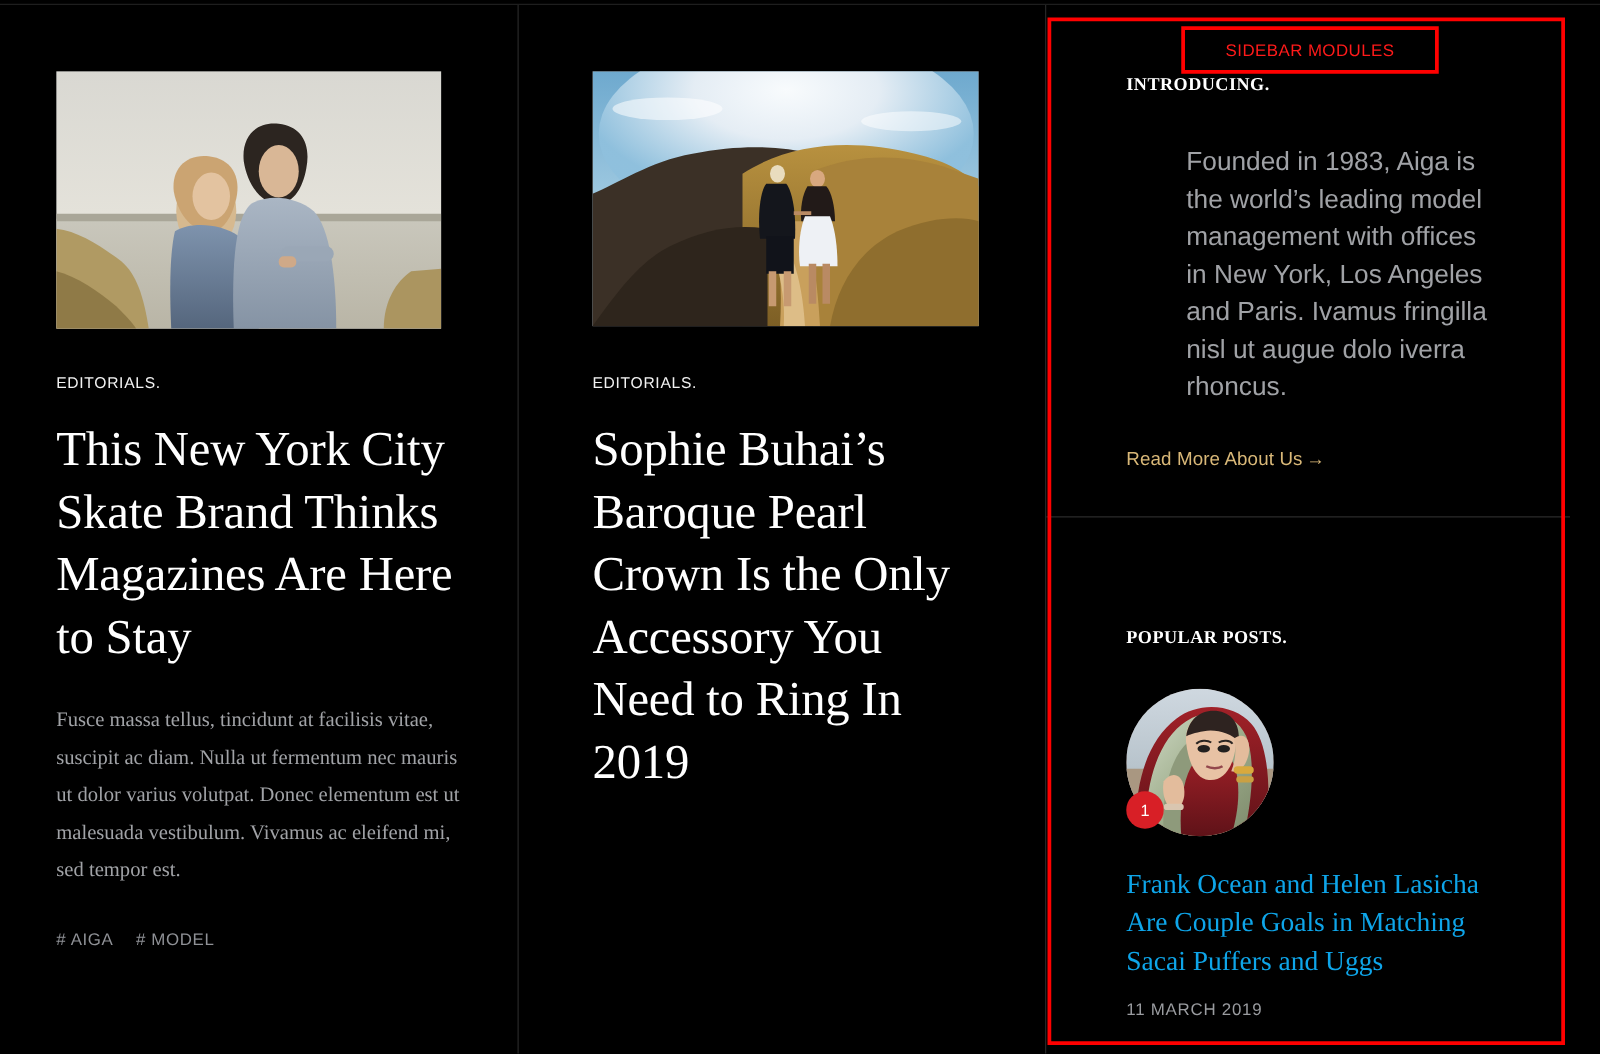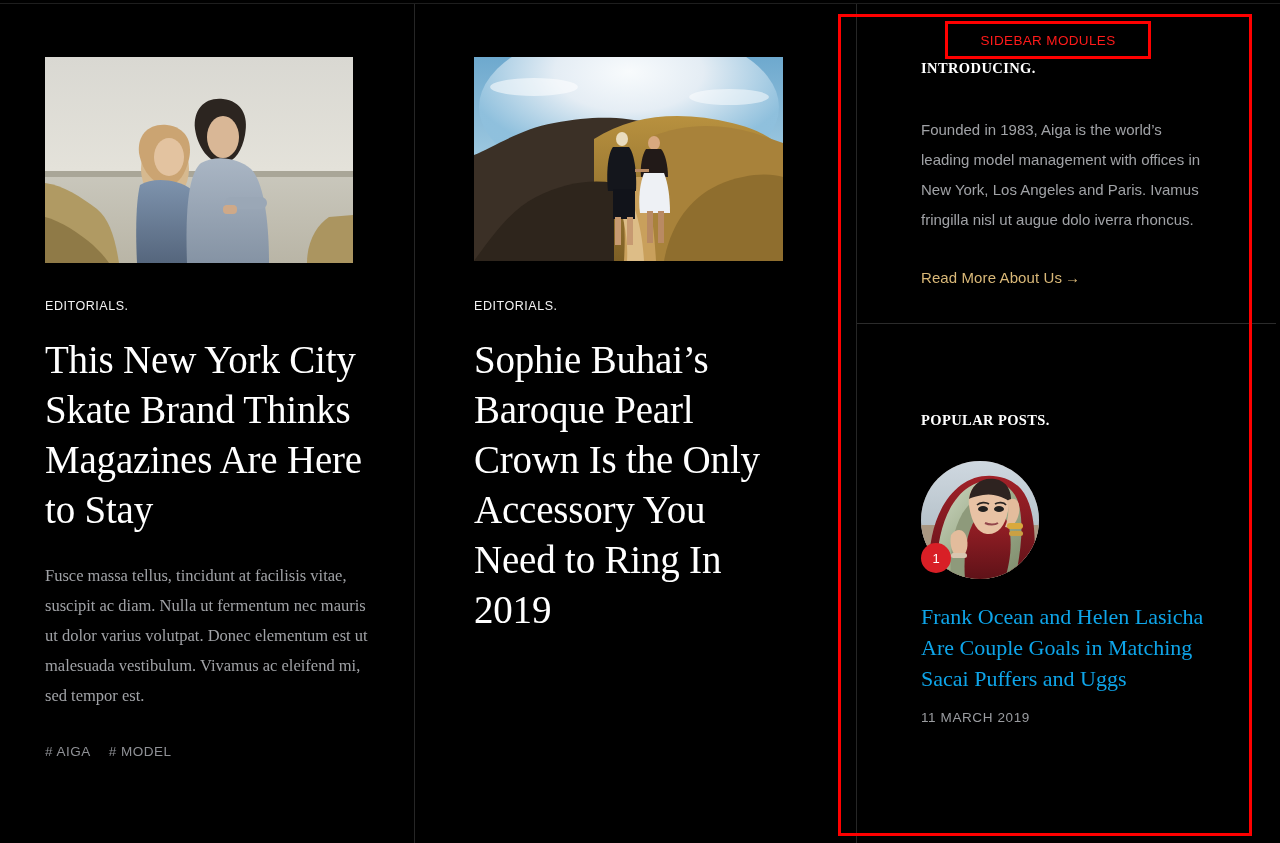--- a/index.html
+++ b/index.html
@@ -52,37 +52,37 @@
     font-size: 16.5px; line-height: 30px; color: #a0a2a6;
     margin-top: 26px;
     font-family: Liberation Serif, serif;
   }
 
   .tags { margin-top: 33px; font-size: 13.5px; letter-spacing: .5px; color: #8f9196; }
   .tags .tag { display: inline-block; margin-right: 18px; }
 
   
   .sidebar {
-    position: absolute; left: 856px; top: 4px;
+    position: absolute; left: 836px; top: 4px;
     width: 420px; height: 839px;
     border-left: 1px solid #262626;
   }
   .module { padding: 0 64px 0 64px; }
   .module-1 { padding-top: 56px; padding-bottom: 36px; }
   .module-2 { padding-top: 88px; border-top: 1px solid #2b2b2b; }
 
   .mod-head {
     font-family: "Liberation Serif", serif;
     font-weight: bold;
     font-size: 14.5px; letter-spacing: .4px;
     color: #ffffff; text-transform: uppercase;
   }
   .mod-text {
     margin-top: 38px;
-    font-size: 15px; line-height: 30px; color: #a0a2a6;
+    font-size: 21px; line-height: 30px; color: #a0a2a6; margin-left: 48px;
   }
   .mod-link {
     display: inline-block; margin-top: 34px;
     font-size: 15px; color: #d9b878; text-decoration: none;
     letter-spacing: .1px;
     text-align: center;
   }
   .mod-link .arrow { margin-left: 3px; }
 
   .pp-item { margin-top: 32px; }

